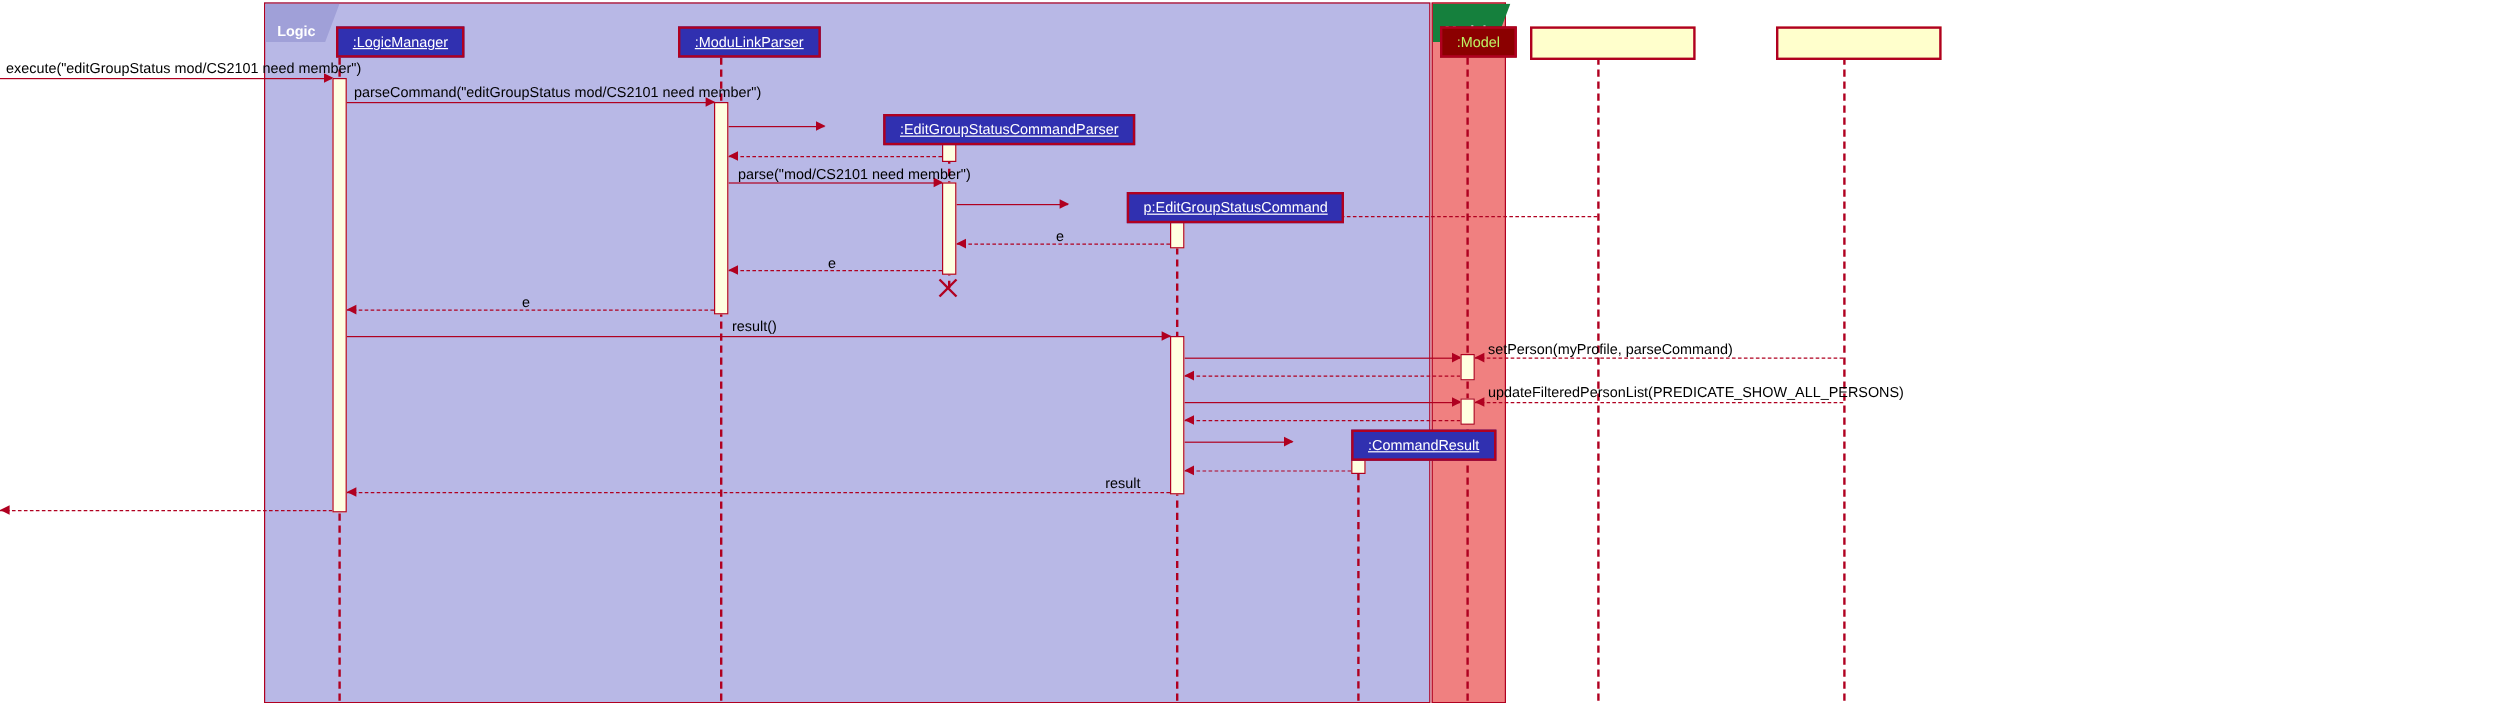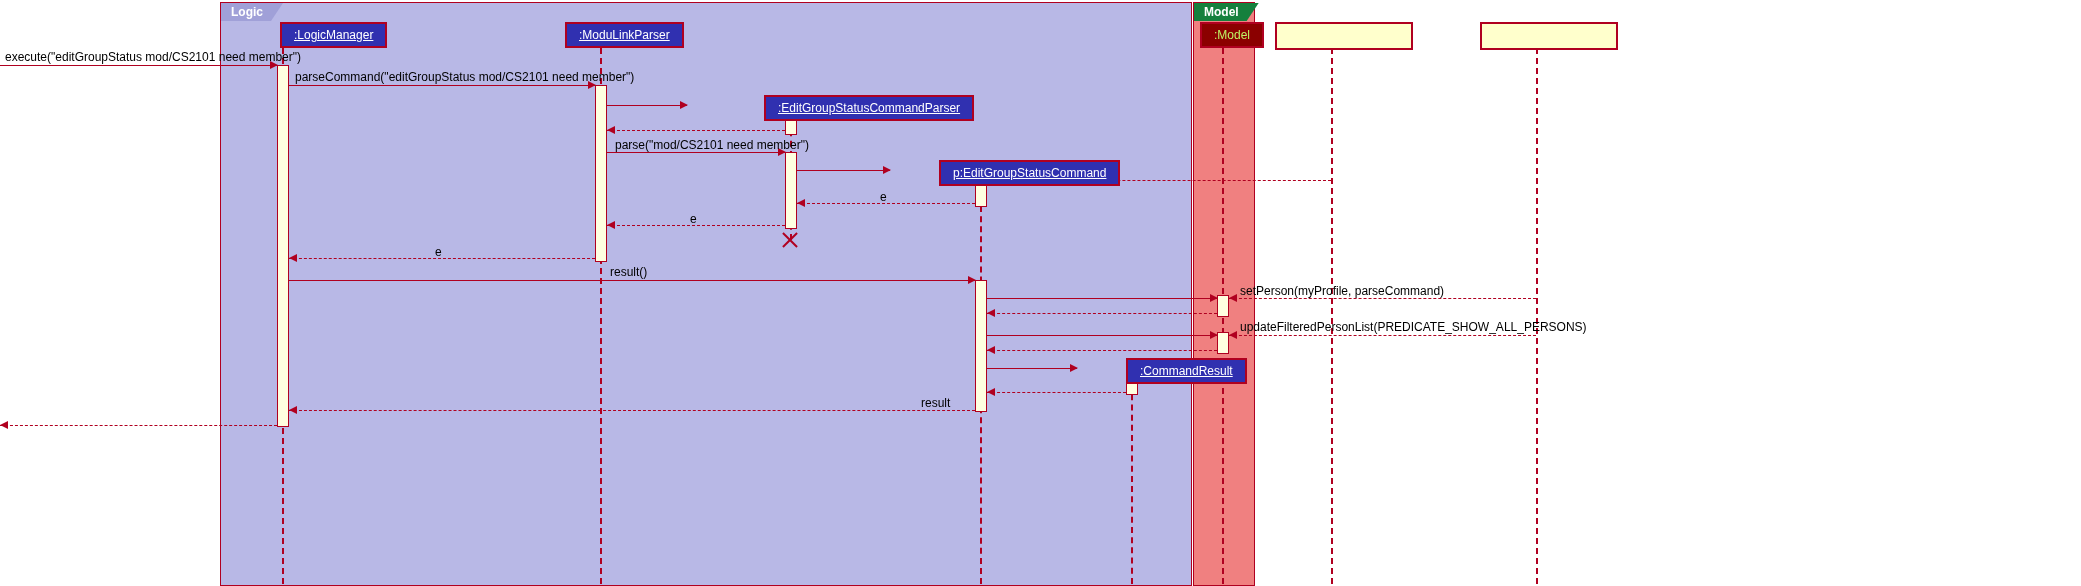--- a/index.html
+++ b/index.html
@@ -14,21 +14,21 @@
     overflow: hidden;
   }
   .frame {
     position: absolute;
     border: 1px solid #b00020;
   }
   .frame-label {
     position: absolute;
     top: 0;
     left: 0;
-    padding: 2px 20px 2px 10px;
+    padding: 16px 20px 2px 10px;
     color: #fff;
     font-weight: bold;
     clip-path: polygon(0 0, 100% 0, calc(100% - 12px) 100%, 0 100%);
   }
   .logic-frame { background: #b8b8e6; }
   .logic-label { background: #a0a0d8; }
   .model-frame { background: #f08080; }
   .model-label { background: #15803d; }
   .participant {
     position: absolute;
@@ -98,21 +98,21 @@
 
 <div class="frame logic-frame" style="left:220px;top:2px;width:970px;height:582px;">
   <div class="frame-label logic-label">Logic</div>
 </div>
 <div class="frame model-frame" style="left:1193px;top:2px;width:60px;height:582px;">
   <div class="frame-label model-label">Model</div>
 </div>
 
 <div class="participant p-blue" style="left:232px;top:22px;">:LogicManager</div>
 <div class="participant p-blue" style="left:517px;top:22px;">:ModuLinkParser</div>
-<div class="participant p-blue" style="left:716px;top:95px;">:EditGroupStatusCommandParser</div>
+<div class="participant p-blue" style="left:688px;top:95px;">:EditGroupStatusCommandParser</div>
 <div class="participant p-blue" style="left:891px;top:160px;">p:EditGroupStatusCommand</div>
 <div class="participant p-blue" style="left:1078px;top:358px;">:CommandResult</div>
 <div class="participant p-darkred" style="left:1200px;top:22px;">:Model</div>
 <div class="participant p-yellow" style="left:1275px;top:22px;width:110px;"> </div>
 <div class="participant p-yellow" style="left:1480px;top:22px;width:110px;"> </div>
 
 <div class="lifeline" style="left:282px;top:48px;height:536px;"></div>
 <div class="lifeline" style="left:600px;top:48px;height:536px;"></div>
 <div class="lifeline" style="left:790px;top:120px;height:120px;"></div>
 <div class="lifeline" style="left:980px;top:186px;height:398px;"></div>

